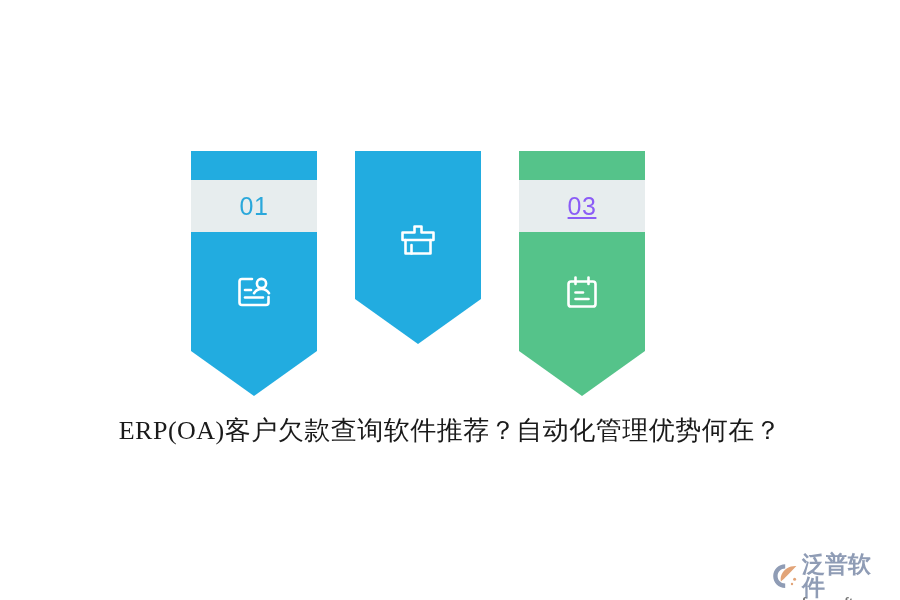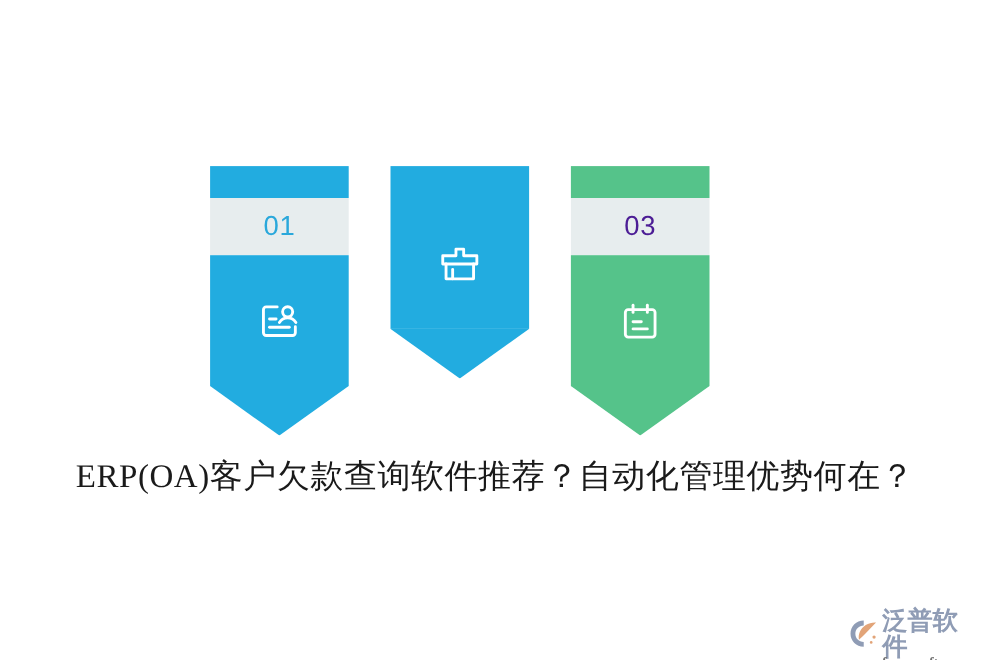--- a/index.html
+++ b/index.html
@@ -93,21 +93,21 @@
   }
 
   
   .title {
     position: absolute;
     left: 0;
     top: 413px;
     width: 900px;
     text-align: center;
     font-family: "Liberation Serif", "DejaVu Serif", serif;
-    font-size: 30px;
+    font-size: 26px;
     font-weight: 400;
     color: #1a1a1a;
     letter-spacing: 0.5px;
     white-space: nowrap;
   }
 
   
   .logo {
     position: absolute;
     left: 770px;
@@ -192,21 +192,21 @@
       <div class="banner-point">
         <svg viewBox="0 0 126 45" preserveAspectRatio="none">
           <polygon points="0,0 126,0 63,45" fill="#22ace0"></polygon>
         </svg>
       </div>
     </div>
 
     <div class="banner">
       <div class="banner-cap" style="background:#55c38a;"></div>
       <div class="banner-band">
-        <span class="banner-num" style="color:#4c1d95;">03</span>
+        <span class="banner-num" style="color:#8b5cf6;text-decoration:underline;">03</span>
       </div>
       <div class="banner-body" style="background:#55c38a;">
         <span class="banner-icon">
           <svg viewBox="0 0 48 48" fill="none" stroke="#ffffff" stroke-width="2.6" stroke-linecap="round" stroke-linejoin="round">
             <line x1="17.5" y1="9.5" x2="17.5" y2="16"></line>
             <line x1="30.5" y1="9.5" x2="30.5" y2="16"></line>
             <rect x="10.5" y="13.5" width="27" height="25" rx="2.6"></rect>
             <line x1="17.5" y1="24.5" x2="25" y2="24.5"></line>
             <line x1="17.5" y1="31" x2="30.5" y2="31"></line>
           </svg>

